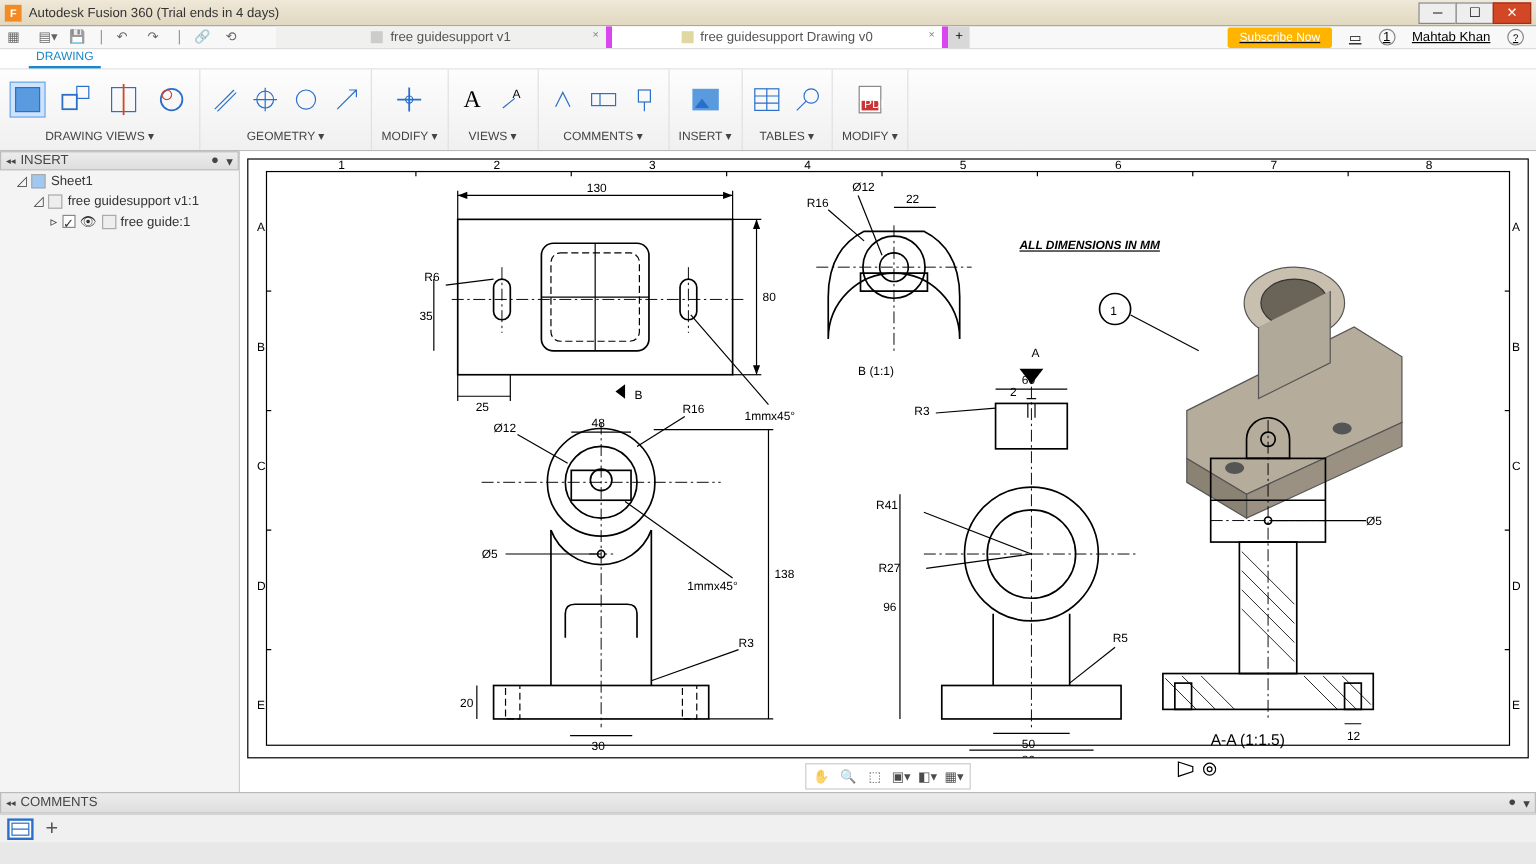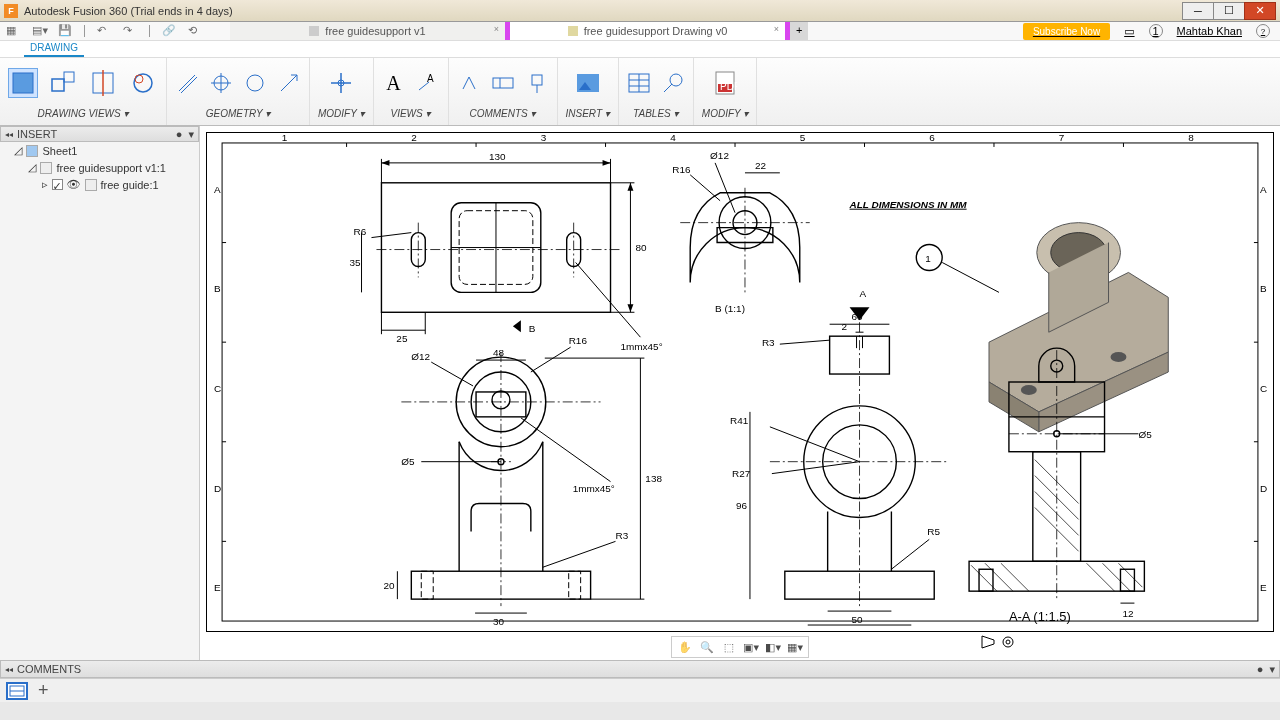--- a/index.html
+++ b/index.html
@@ -21,21 +21,21 @@
 .subscribe{background:#ffb400;color:#fff;padding:3px 10px;border-radius:2px;font-size:10px;}
 .smicon{width:14px;height:14px;border:1px solid #888;border-radius:50%;display:inline-flex;align-items:center;justify-content:center;font-size:8px;}
 .modebar{height:18px;background:#fff;border-top:1px solid #ddd;border-bottom:1px solid #ddd;display:flex;align-items:flex-end;padding-left:24px;}
 .modetab{padding:2px 6px;color:#1b88c8;border-bottom:2px solid #1b88c8;font-size:10px;}
 .ribbon{height:68px;background:linear-gradient(#fdfdfd,#f0f0f0);border-bottom:1px solid #bbb;display:flex;}
 .ribgrp{display:flex;flex-direction:column;align-items:center;padding:4px 8px 2px;border-right:1px solid #e0e0e0;}
 .ribicons{display:flex;gap:10px;align-items:center;height:42px;}
 .ribicon{width:24px;height:24px;display:flex;align-items:center;justify-content:center;}
 .ribicon.big{width:30px;height:30px;}
 .ribicon.sel{background:#cfe3ff;border:1px solid #6fa8e8;}
-.riblabel{font-size:10px;color:#444;padding-top:4px;font-style:italic;}
+.riblabel{font-size:10px;color:#444;padding-top:4px;}
 .workarea{display:flex;height:calc(720px - 22px - 18px - 18px - 18px - 68px - 18px - 24px);}
 .browser{width:200px;background:#f4f4f4;border-right:1px solid #ccc;}
 .panelhdr{background:linear-gradient(#ececec,#dedede);border:1px solid #bbb;height:16px;display:flex;align-items:center;padding:0 4px;font-size:10px;color:#444;}
 .panelhdr .caret{margin-right:4px;font-size:8px;}
 .panelhdr .sp{flex:1;}
 .treeitem{display:flex;align-items:center;padding:2px 4px 2px 14px;gap:4px;font-size:10px;color:#333;}
 .treeitem.l2{padding-left:28px;}
 .treeitem.l3{padding-left:42px;}
 .treeitem .box{width:11px;height:11px;border:1px solid #888;background:#fff;}
 .treeitem .ic{width:12px;height:12px;border:1px solid #aaa;background:#eee;}

